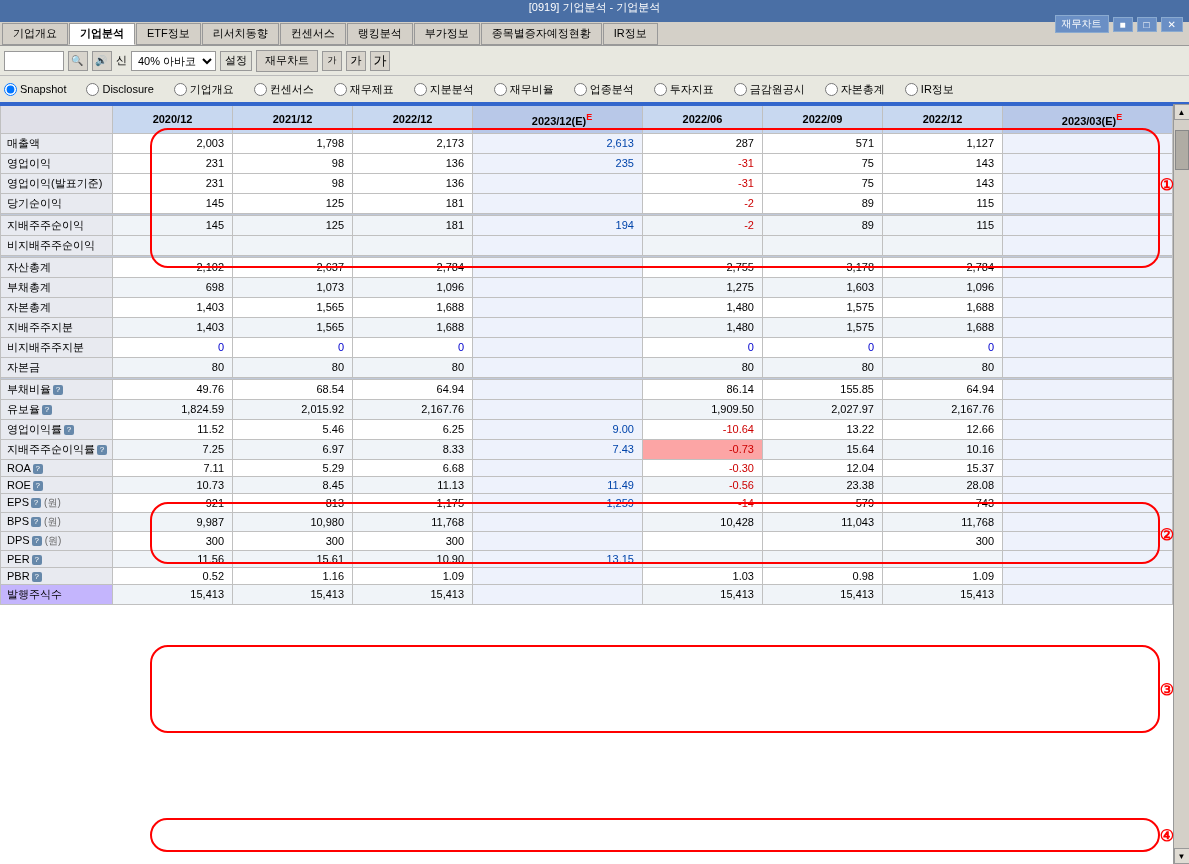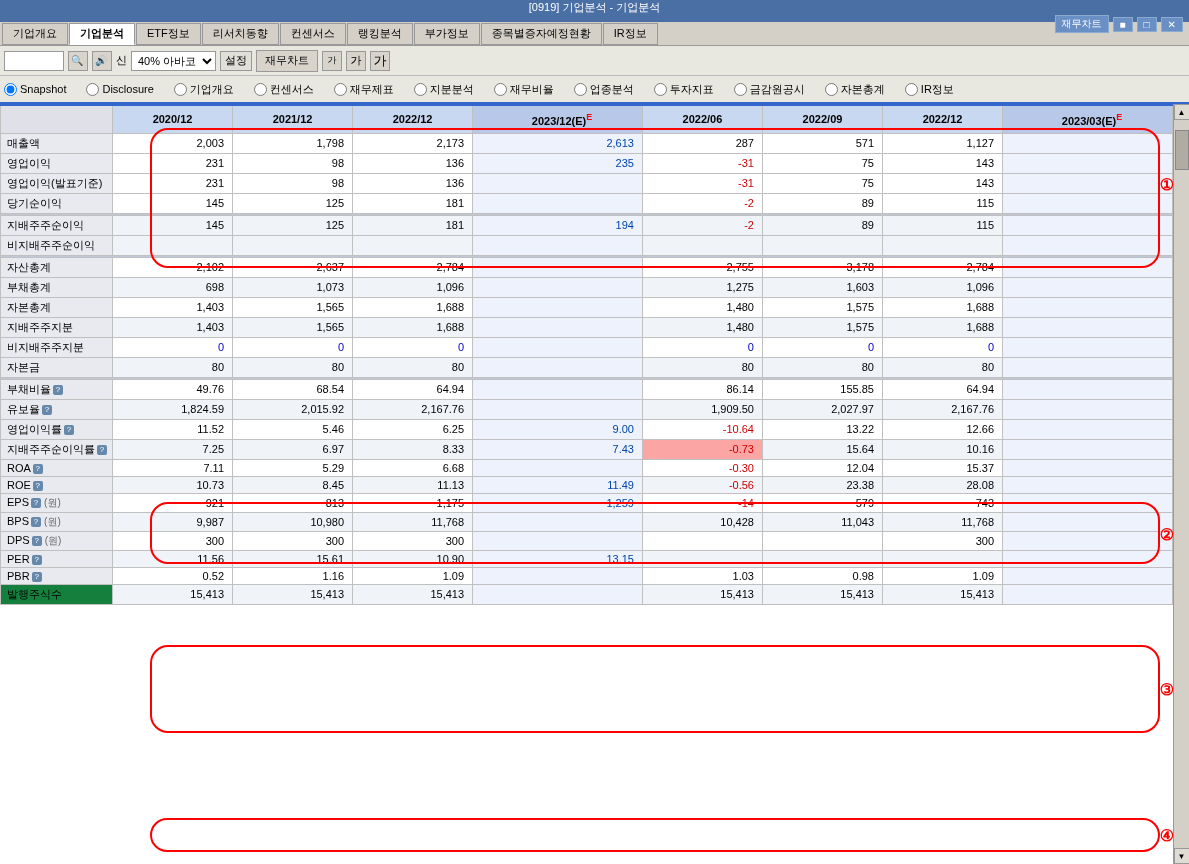--- a/index.html
+++ b/index.html
@@ -629,21 +629,21 @@
               <td class="data-cell" style="background: rgb(255, 255, 255);">0.52</td>
               <td class="data-cell" style="background: rgb(255, 255, 255);">1.16</td>
               <td class="data-cell" style="background: rgb(255, 255, 255);">1.09</td>
               <td class="data-cell" style="background: rgb(238, 242, 252);"></td>
               <td class="data-cell" style="background: rgb(255, 255, 255);">1.03</td>
               <td class="data-cell" style="background: rgb(255, 255, 255);">0.98</td>
               <td class="data-cell" style="background: rgb(255, 255, 255);">1.09</td>
               <td class="data-cell" style="background: rgb(238, 242, 252);"></td>
             </tr>
             <tr style="background: rgb(240, 244, 248);">
-              <td class="row-label" style="background: #15803d;">발행주식수</td>
+              <td class="row-label" style="background: #c4b5fd;">발행주식수</td>
               <td class="data-cell" style="background: rgb(240, 244, 248);">15,413</td>
               <td class="data-cell" style="background: rgb(240, 244, 248);">15,413</td>
               <td class="data-cell" style="background: rgb(240, 244, 248);">15,413</td>
               <td class="data-cell" style="background: rgb(238, 242, 252);"></td>
               <td class="data-cell" style="background: rgb(240, 244, 248);">15,413</td>
               <td class="data-cell" style="background: rgb(240, 244, 248);">15,413</td>
               <td class="data-cell" style="background: rgb(240, 244, 248);">15,413</td>
               <td class="data-cell" style="background: rgb(238, 242, 252);"></td>
             </tr>
           </tbody>

